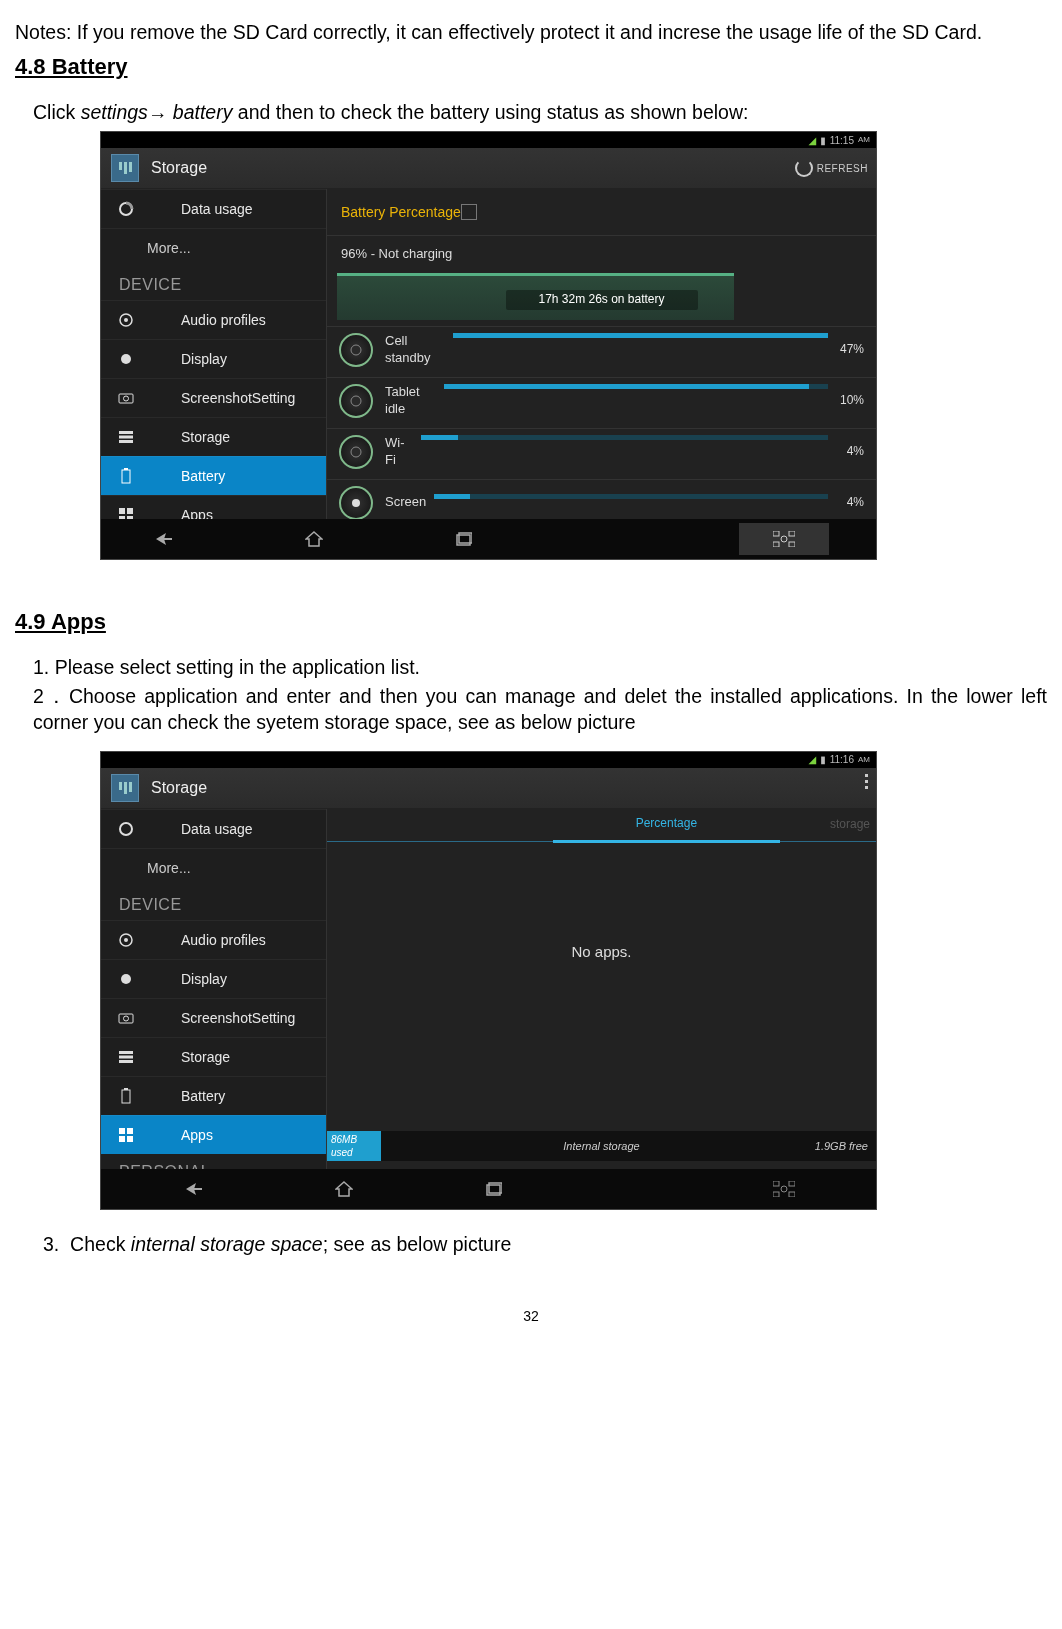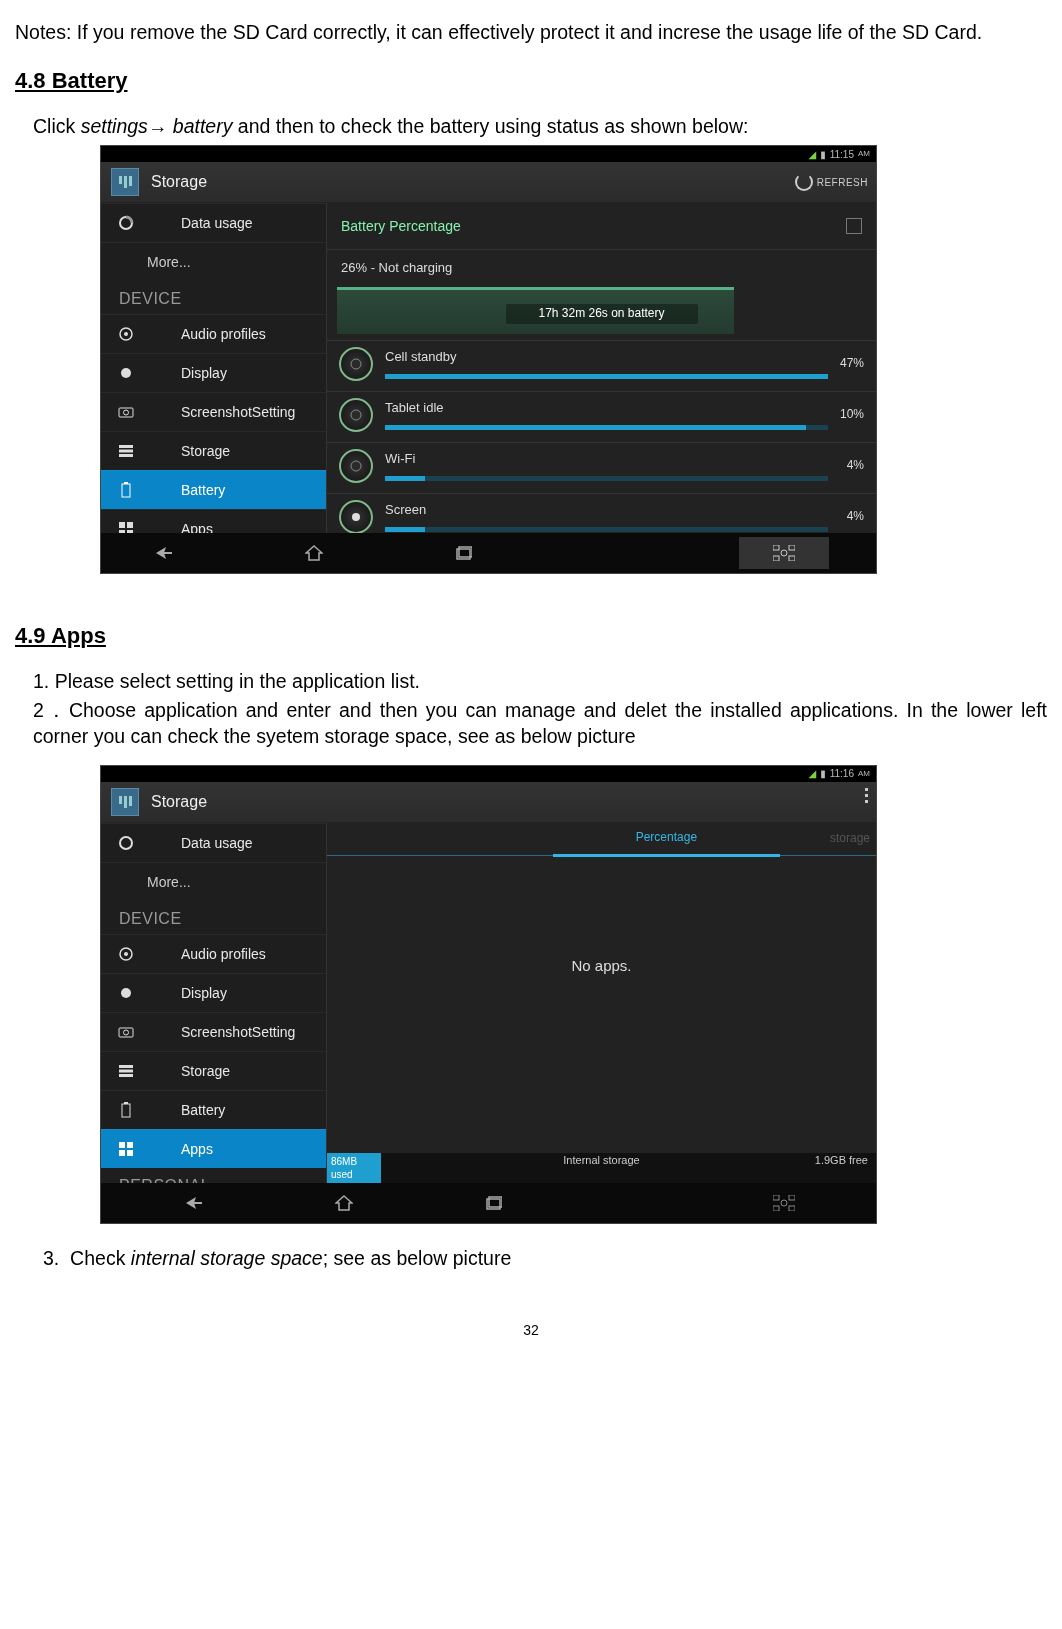--- a/index.html
+++ b/index.html
@@ -5,21 +5,21 @@
   body {
     margin: 0;
     padding: 20px 15px;
     font-family: Arial, Helvetica, sans-serif;
     font-size: 19.5px;
     line-height: 1.3;
     color: #000;
     background: #fff;
     width: 1032px;
   }
-  .notes { text-align: justify; margin-bottom: 22px; }
+  .notes { text-align: justify; margin-bottom: 8px; }
   h2 { font-size: 22px; font-weight: bold; margin: 0 0 18px 0; text-decoration: underline; }
   .click-line { margin-bottom: 6px; margin-left: 18px; }
   .click-line em, .body-text em { font-style: italic; }
   .screenshot {
     width: 775px;
     margin: 0 0 0 85px;
     background: #1a1a1a;
     color: #dcdcdc;
     font-family: "Helvetica Neue", Arial, sans-serif;
     font-size: 13px;
@@ -100,22 +100,22 @@
   }
   .main {
     flex: 1;
     background: #222;
     position: relative;
     overflow: hidden;
   }
   .row-pref {
     height: 46px; display:flex; align-items:center;
     padding: 0 14px; border-bottom:1px solid #333;
-    justify-content: space-between;
-    font-size: 14px; color:#86efac;
+    justify-content: flex-start;
+    font-size: 14px; color:#eab308;
   }
   .chk { width:14px;height:14px;border:1px solid #777; }
   .status-line {
     padding: 10px 14px 4px; font-size:13px; color:#ddd;
   }
   .graph {
     height: 44px; margin: 6px 10px 2px;
     background: linear-gradient(#2c4a3a,#243a30);
     border-top: 3px solid #56b184;
     position: relative;
@@ -138,21 +138,21 @@
   }
   .usage-ic {
     width:30px;height:30px;border-radius:50%;
     border:2px solid #7fb88a;
     background: radial-gradient(circle,#333,#111);
     margin-right: 12px;
     display:flex;align-items:center;justify-content:center;color:#ddd;font-size:12px;
   }
   .usage-txt {
     flex:1;
-    display:flex;flex-direction:column;gap:8px;
+    display:flex;flex-direction:row;gap:8px;
   }
   .usage-bar { height:5px;background:#19414f;position:relative;width:100%; }
   .usage-bar .fill{position:absolute;left:0;top:0;bottom:0;background:#1f9fcf;}
   .usage-pct { width:36px;text-align:right;font-size:12px;color:#ddd; }
 
   .navbar {
     height: 40px; background: #0a0a0a;
     display:flex; align-items:center; justify-content:center;
     gap: 120px;
   }
@@ -167,24 +167,25 @@
     font-size:12px;color:#aaa; height:32px;align-items:center;
   }
   .tab { flex:1;text-align:center;padding:8px 0;}
   .tab.active { color:#34b5e5; border-bottom:3px solid #34b5e5; margin-bottom:-1px;}
   .tab.dim { color:#555; }
   .noapps {
     text-align:center; color:#ddd; font-size:15px;
     padding-top: 100px;
   }
   .storage-foot {
-    position:absolute; left:0;right:0;bottom:0;
-    display:flex;align-items:flex-start;
+    position:absolute; left:0;right:0;bottom:8px;
+    display:flex;align-items:center;
     height:30px;background:#111;
     font-size:11px;
+    font-style:italic;
   }
   .storage-used {
     width:50px;height:100%;background:#1f9fcf;color:#fff;
     display:flex;align-items:center;justify-content:flex-start;padding-left:4px;
     font-size:10px;
   }
   .storage-label {
     position:absolute;left:50%;transform:translateX(-50%);
     color:#ccc;font-size:11px;
   }
@@ -302,21 +303,21 @@
         </span>
         <span>Apps</span>
       </div>
 
     </div>
     <div class="main">
       <div class="row-pref">
         <span>Battery Percentage</span>
         <span class="chk"></span>
       </div>
-      <div class="status-line">26% - Not charging</div>
+      <div class="status-line">96% - Not charging</div>
       <div class="graph"></div>
       <div class="onbatt">17h 32m 26s on battery</div>
       <div id="usage-rows">
           <div class="usage-row">
             <div class="usage-ic">
               <svg width="16" height="16">
                 <circle cx="8" cy="8" r="5" fill="#2a2a2a" stroke="#888"></circle>
               </svg>
             </div>
             <div class="usage-txt">

